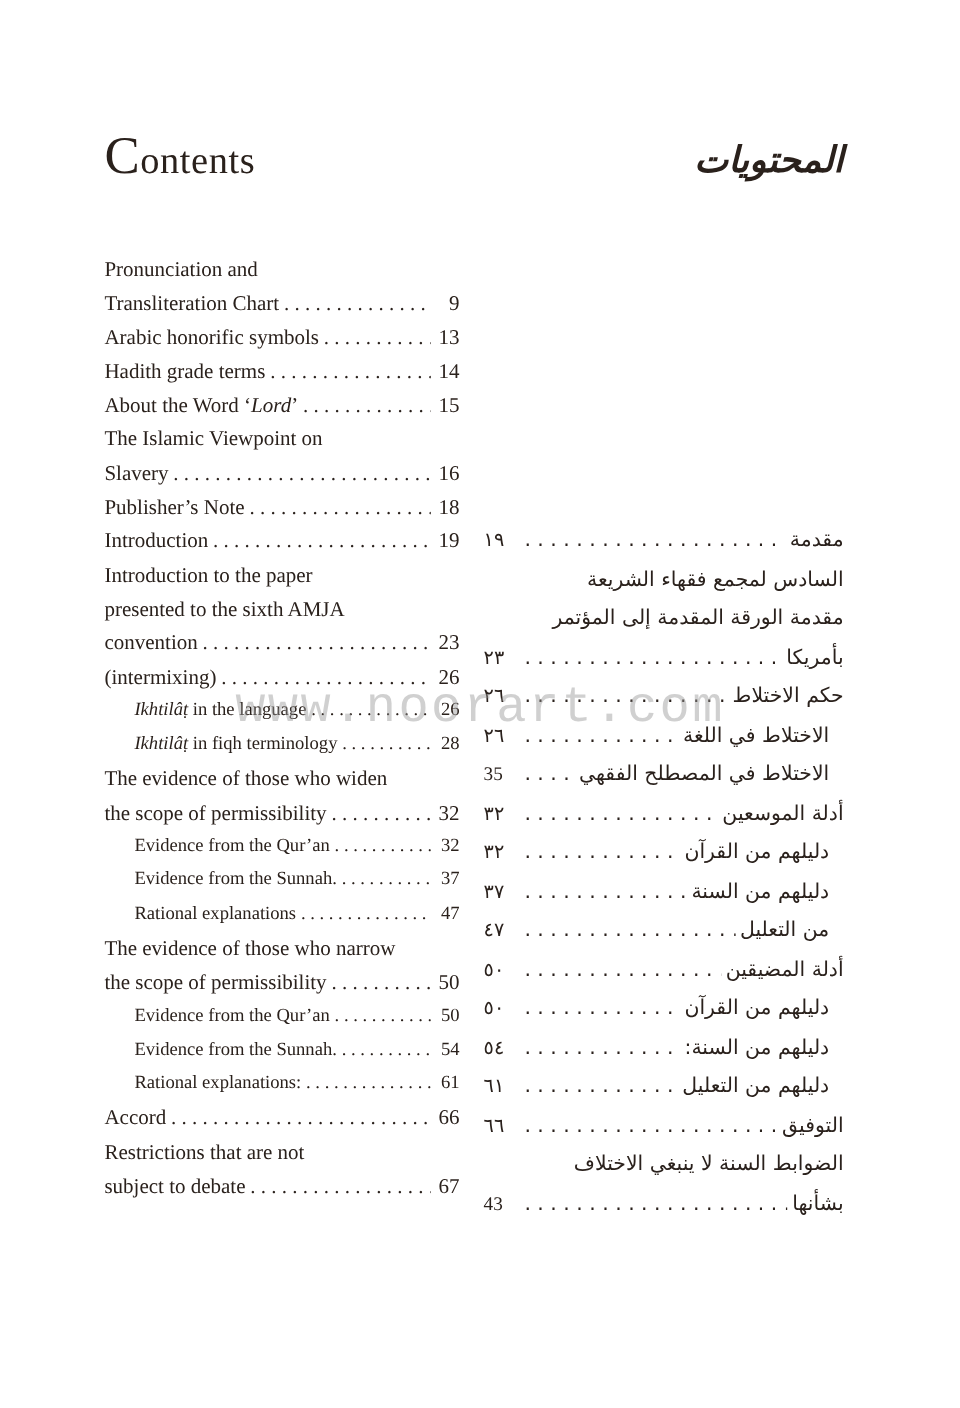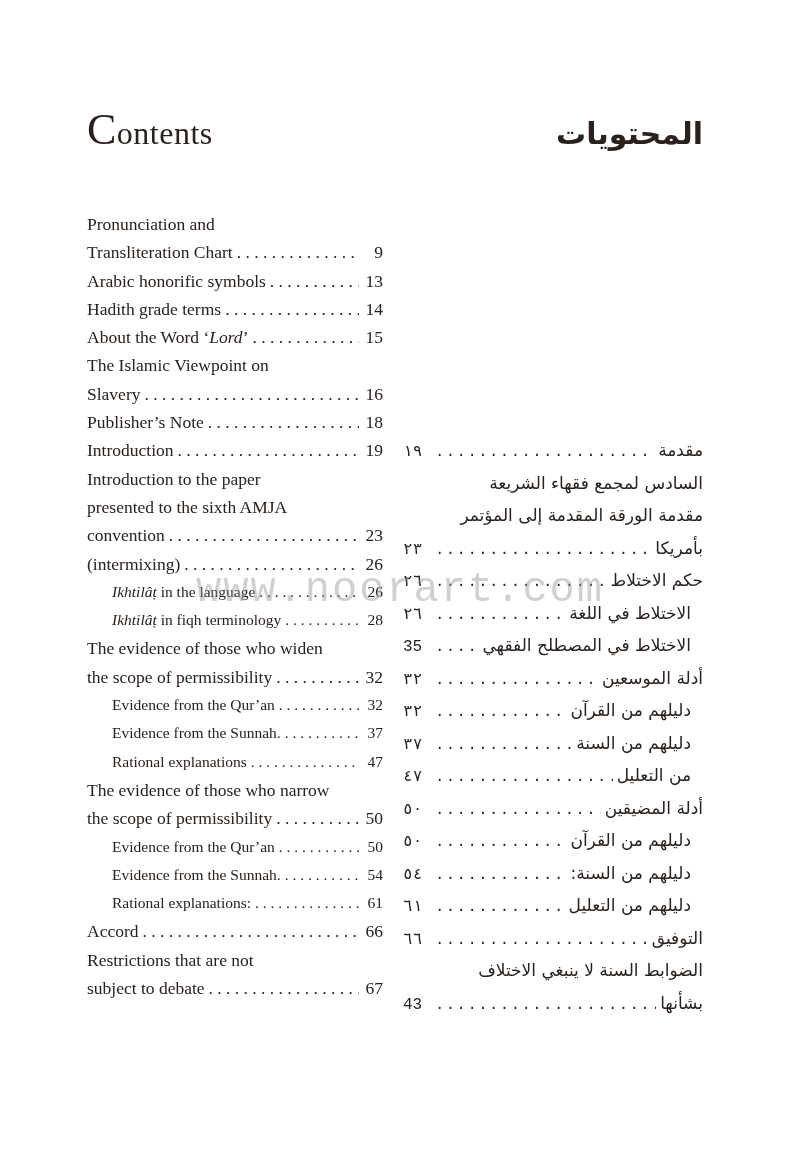--- a/index.html
+++ b/index.html
@@ -16,20 +16,21 @@
     .title-en {
       position: absolute; left: 87px; top: 108px;
       font-size: 32px; line-height: 44px; letter-spacing: 0.5px;
       color: #2a211c;
     }
     .title-en .cap { font-size: 44px; }
     .title-ar {
       position: absolute; right: 97px; top: 116px;
       font-size: 30px; font-weight: bold; direction: rtl;
       font-family: "DejaVu Sans", sans-serif;
+      font-style: italic;
     }
 
     
     .toc-en {
       position: absolute; left: 87px; top: 210px; width: 296px;
       font-size: 17.5px;
     }
     .toc-en .row {
       height: 28.3px; line-height: 28.3px;
       display: flex; align-items: flex-start; white-space: nowrap;
@@ -58,21 +59,21 @@
       display: flex; align-items: baseline; white-space: nowrap;
     }
     .toc-ar .row.sub { padding-right: 12px; }
     .toc-ar .text { flex: 0 0 auto; }
     .toc-ar .leader { flex: 1 1 auto; overflow: hidden; margin: 0 4px; direction: ltr; text-align: right; }
     .toc-ar .leader::before {
       content: ". . . . . . . . . . . . . . . . . . . . . . . . . . . . . . . . . . . . . . . . . . . .";
     }
     .toc-ar .page-num {
       flex: 0 0 auto; min-width: 30px; text-align: left;
-      font-family: Liberation Mono, monospace; font-size: 16px;
+      font-family: Liberation Serif, serif; font-size: 16px;
     }
 
     .watermark {
       position: absolute; left: 0; top: 560px; width: 800px;
       font-family: Liberation Mono, monospace;
       font-size: 42px; line-height: 60px; letter-spacing: 2px;
       color: rgba(150,150,150,0.45);
       white-space: nowrap; pointer-events: none;
       text-align: center;
     }

